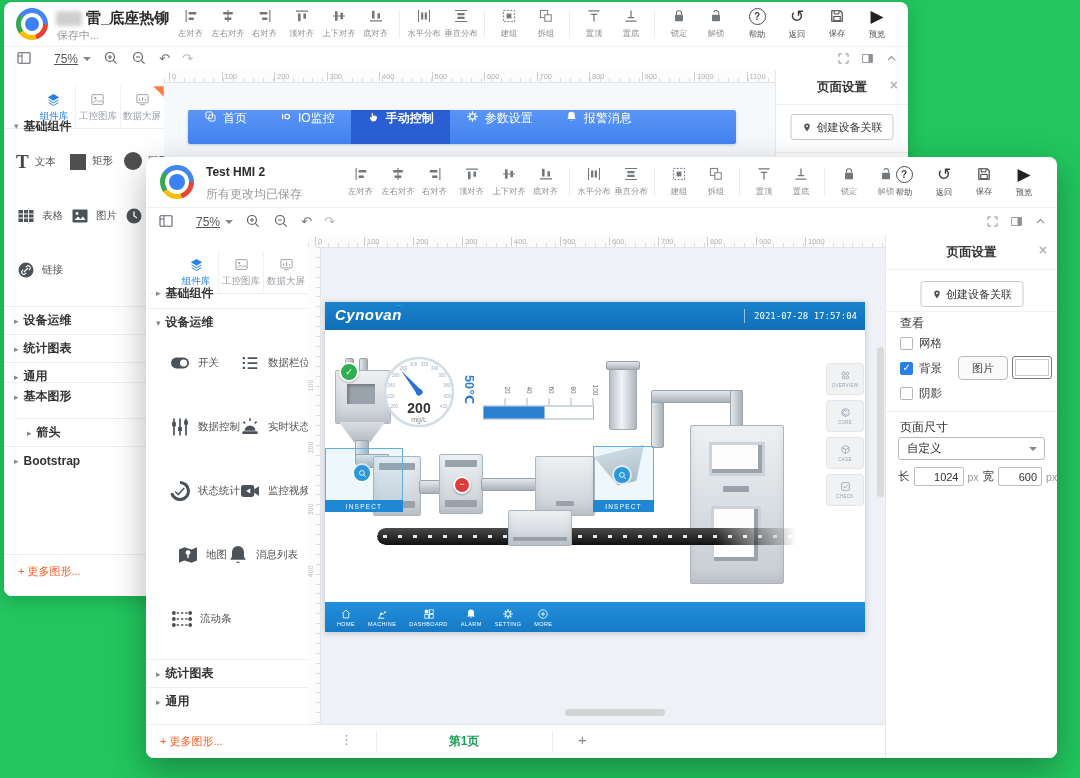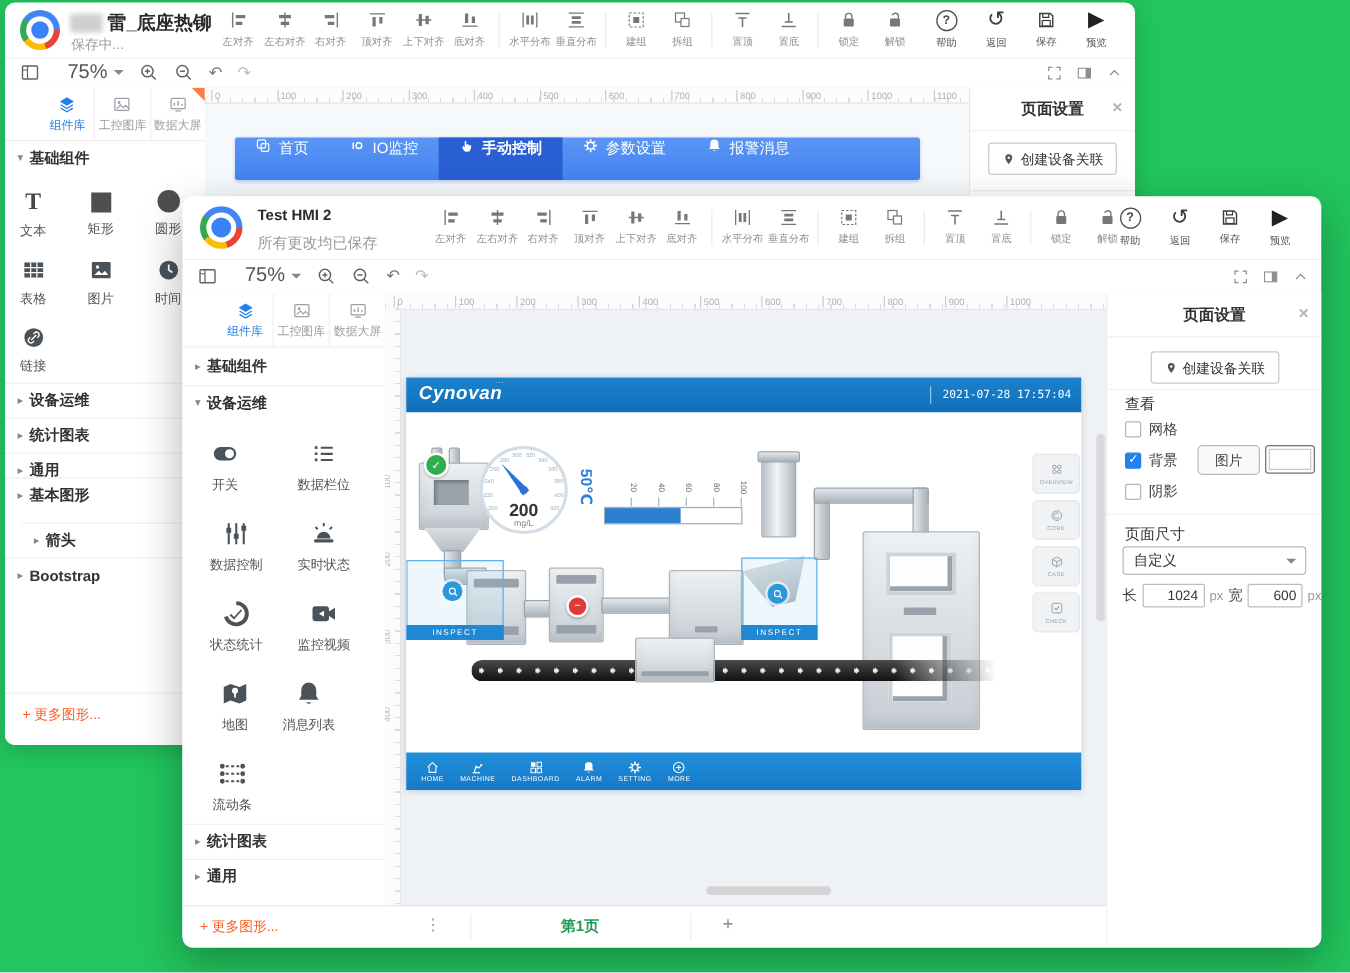--- a/index.html
+++ b/index.html
@@ -30,41 +30,41 @@
   .g-undo::before{content:"↶";}
   .g-redo::before{content:"↷";}
   .qicon{width:15px;height:15px;border:1.5px solid #4a4a4a;border-radius:50%;display:flex;align-items:center;justify-content:center;font-size:10px;font-weight:bold;color:#4a4a4a;}
   .qicon::before{content:"?";}
   svg.ic16{width:16px;height:16px;}
   
   .row2{position:absolute;left:0;right:0;display:flex;align-items:center;border-bottom:1px solid #eee;}
   #winBack .row2{top:44px;height:24px;}
   #winFront .row2{top:50px;height:28px;}
   .row2 .ic{width:16px;height:16px;color:#5f6368;}
-  .zoomtxt{font-size:16px;color:#555;margin:0 2px 0 10px;}
+  .zoomtxt{font-size:12px;color:#555;margin:0 2px 0 10px;text-decoration:underline;}
   .caret-d{display:inline-block;width:0;height:0;border-left:4px solid transparent;border-right:4px solid transparent;border-top:4px solid #888;margin-left:3px;vertical-align:middle;}
   .r2grp{display:flex;align-items:center;gap:12px;margin-left:12px;}
   .r2right{position:absolute;right:10px;display:flex;gap:11px;align-items:center;color:#8a8f94;}
   .r2right .ic{width:13px;height:13px;color:#8a8f94;}
   
   .sbar{position:absolute;left:0;bottom:0;background:#fff;border-right:1px solid #e8e8e8;border-radius:0 0 0 8px;overflow:hidden;}
   #winBack .sbar{top:68px;width:160px;}
   #winFront .sbar{top:78px;width:162px;}
-  .stabs{position:absolute;left:0;top:0;right:0;height:42px;display:flex;border-bottom:1px solid #eee;padding-left:28px;}
+  .stabs{position:absolute;left:0;top:16px;right:0;height:42px;display:flex;border-bottom:1px solid #eee;padding-left:28px;}
   .stab{flex:1;display:flex;flex-direction:column;align-items:center;justify-content:center;gap:2px;color:#9aa0a6;position:relative;}
   .stab + .stab{border-left:1px solid #f0f0f0;}
   .stab .ic{width:15px;height:15px;}
   .stab span{font-size:10px;transform:scale(.95);white-space:nowrap;}
   .stab.active{color:#2680eb;}
   .corner-badge{position:absolute;right:0;top:0;width:0;height:0;border-top:11px solid #ff7a45;border-left:11px solid transparent;}
   .sec{position:absolute;left:0;right:0;height:28px;display:flex;align-items:center;border-top:1px solid #efefef;font-size:12px;font-weight:bold;color:#333;padding-left:10px;box-sizing:border-box;}
   .sec .car{font-size:9px;color:#888;margin-right:5px;font-weight:normal;}
   .car-r::before{content:"▸";}
   .car-d::before{content:"▾";}
-  .item{position:absolute;display:flex;flex-direction:column;align-items:center;gap:6px;color:#545a60;}
+  .item{position:absolute;display:flex;flex-direction:row;align-items:center;gap:6px;color:#545a60;}
   .item .ic{width:20px;height:20px;color:#4b5359;}
   .item .ilbl{font-size:10.5px;color:#555;white-space:nowrap;}
   .t-glyph{font-family:"Liberation Serif","DejaVu Serif",serif;font-size:19px;line-height:20px;color:#474747;font-weight:bold;}
   .t-glyph::before{content:"T";}
   .sq-glyph{width:16px;height:16px;background:#4f4f4f;margin-top:2px;}
   .ci-glyph{width:18px;height:18px;background:#4f4f4f;border-radius:50%;}
   .more{position:absolute;left:0;right:0;border-top:1px solid #eee;display:flex;align-items:center;padding-left:14px;box-sizing:border-box;height:34px;font-size:11px;color:#ff5a1f;}
   
   .canvas{position:absolute;overflow:hidden;}
   #winBack .canvas{left:160px;top:68px;right:132px;bottom:0;background:#f6f9fc;}

